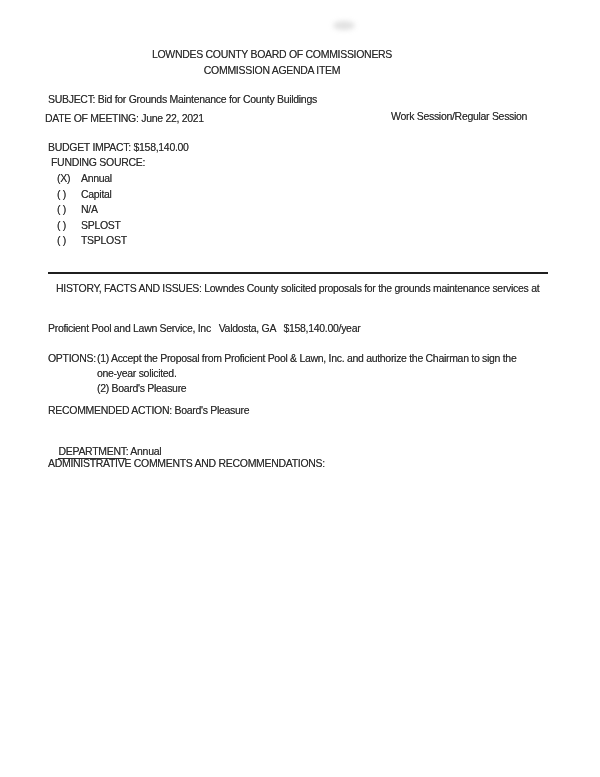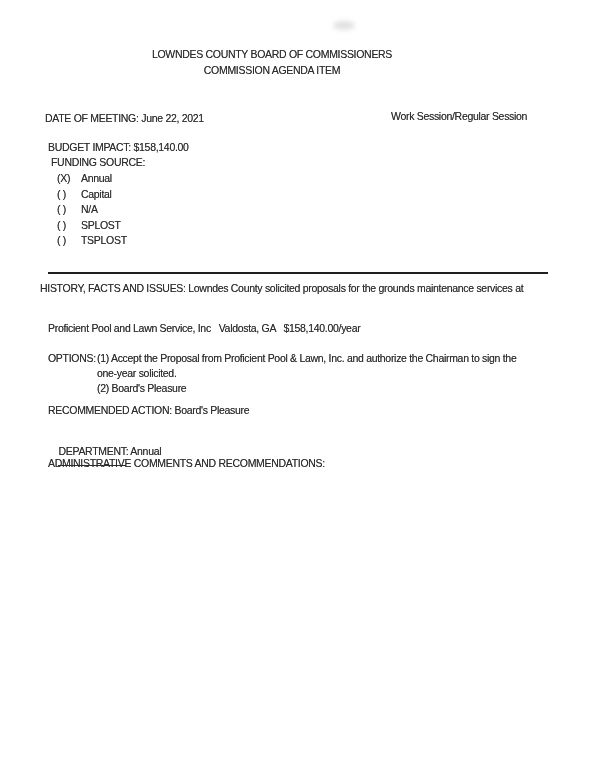--- a/index.html
+++ b/index.html
@@ -31,21 +31,21 @@
   }
   .rule {
     position: absolute;
     height: 2px;
     background: #1f1f1f;
   }
   .optrow { display: flex; }
   .optrow .mark { width: 24px; flex: 0 0 24px; }
   .ul {
     border-bottom: 1px solid #2e2e2e;
-    padding-bottom: 8px;
+    padding-bottom: 1px;
   }
   .smudge {
     position: absolute;
     left: 333px;
     top: 21px;
     width: 22px;
     height: 9px;
     background: rgba(120,120,120,0.22);
     border-radius: 50%;
     filter: blur(2.5px);
@@ -54,20 +54,21 @@
 </head>
 <body>
 
 <div class="page">
 
   <div class="smudge"></div>
 
   <div class="abs center" style="top:48px">LOWNDES COUNTY BOARD OF COMMISSIONERS</div>
   <div class="abs center" style="top:64px">COMMISSION AGENDA ITEM</div>
 
+  <div class="abs" style="left:48px;top:93px">SUBJECT: Bid for Grounds Maintenance for County Buildings</div>
 
   <div class="abs" style="left:45px;top:112px">DATE OF MEETING: June 22, 2021</div>
   <div class="abs" style="left:391px;top:110px">Work Session/Regular Session</div>
 
   <div class="abs" style="left:48px;top:141px">BUDGET IMPACT: $158,140.00</div>
   <div class="abs" style="left:51px;top:156px">FUNDING SOURCE:</div>
 
   <div class="abs optrow" style="left:57px;top:172px">
     <span class="mark">(X)</span>
     <span>Annual</span>
@@ -84,21 +85,21 @@
     <span class="mark">( )</span>
     <span>SPLOST</span>
   </div>
   <div class="abs optrow" style="left:57px;top:234px">
     <span class="mark">( )</span>
     <span>TSPLOST</span>
   </div>
 
   <div class="rule" style="left:48px;top:272px;width:500px"></div>
 
-  <div class="abs" style="left:40px;top:282px">HISTORY, FACTS AND ISSUES: Lowndes County solicited proposals for the grounds maintenance services at</div>
+  <div class="abs" style="left:56px;top:282px">HISTORY, FACTS AND ISSUES: Lowndes County solicited proposals for the grounds maintenance services at</div>
 
   <div class="abs" style="left:48px;top:322px">Proficient Pool and Lawn Service, Inc   Valdosta, GA   $158,140.00/year</div>
 
   <div class="abs" style="left:48px;top:352px">OPTIONS:</div>
   <div class="abs" style="left:97px;top:352px">(1) Accept the Proposal from Proficient Pool &amp; Lawn, Inc. and authorize the Chairman to sign the</div>
   <div class="abs" style="left:97px;top:367px">one-year solicited.</div>
   <div class="abs" style="left:97px;top:382px">(2) Board's Pleasure</div>
 
   <div class="abs" style="left:48px;top:404px">RECOMMENDED ACTION: Board's Pleasure</div>
 

